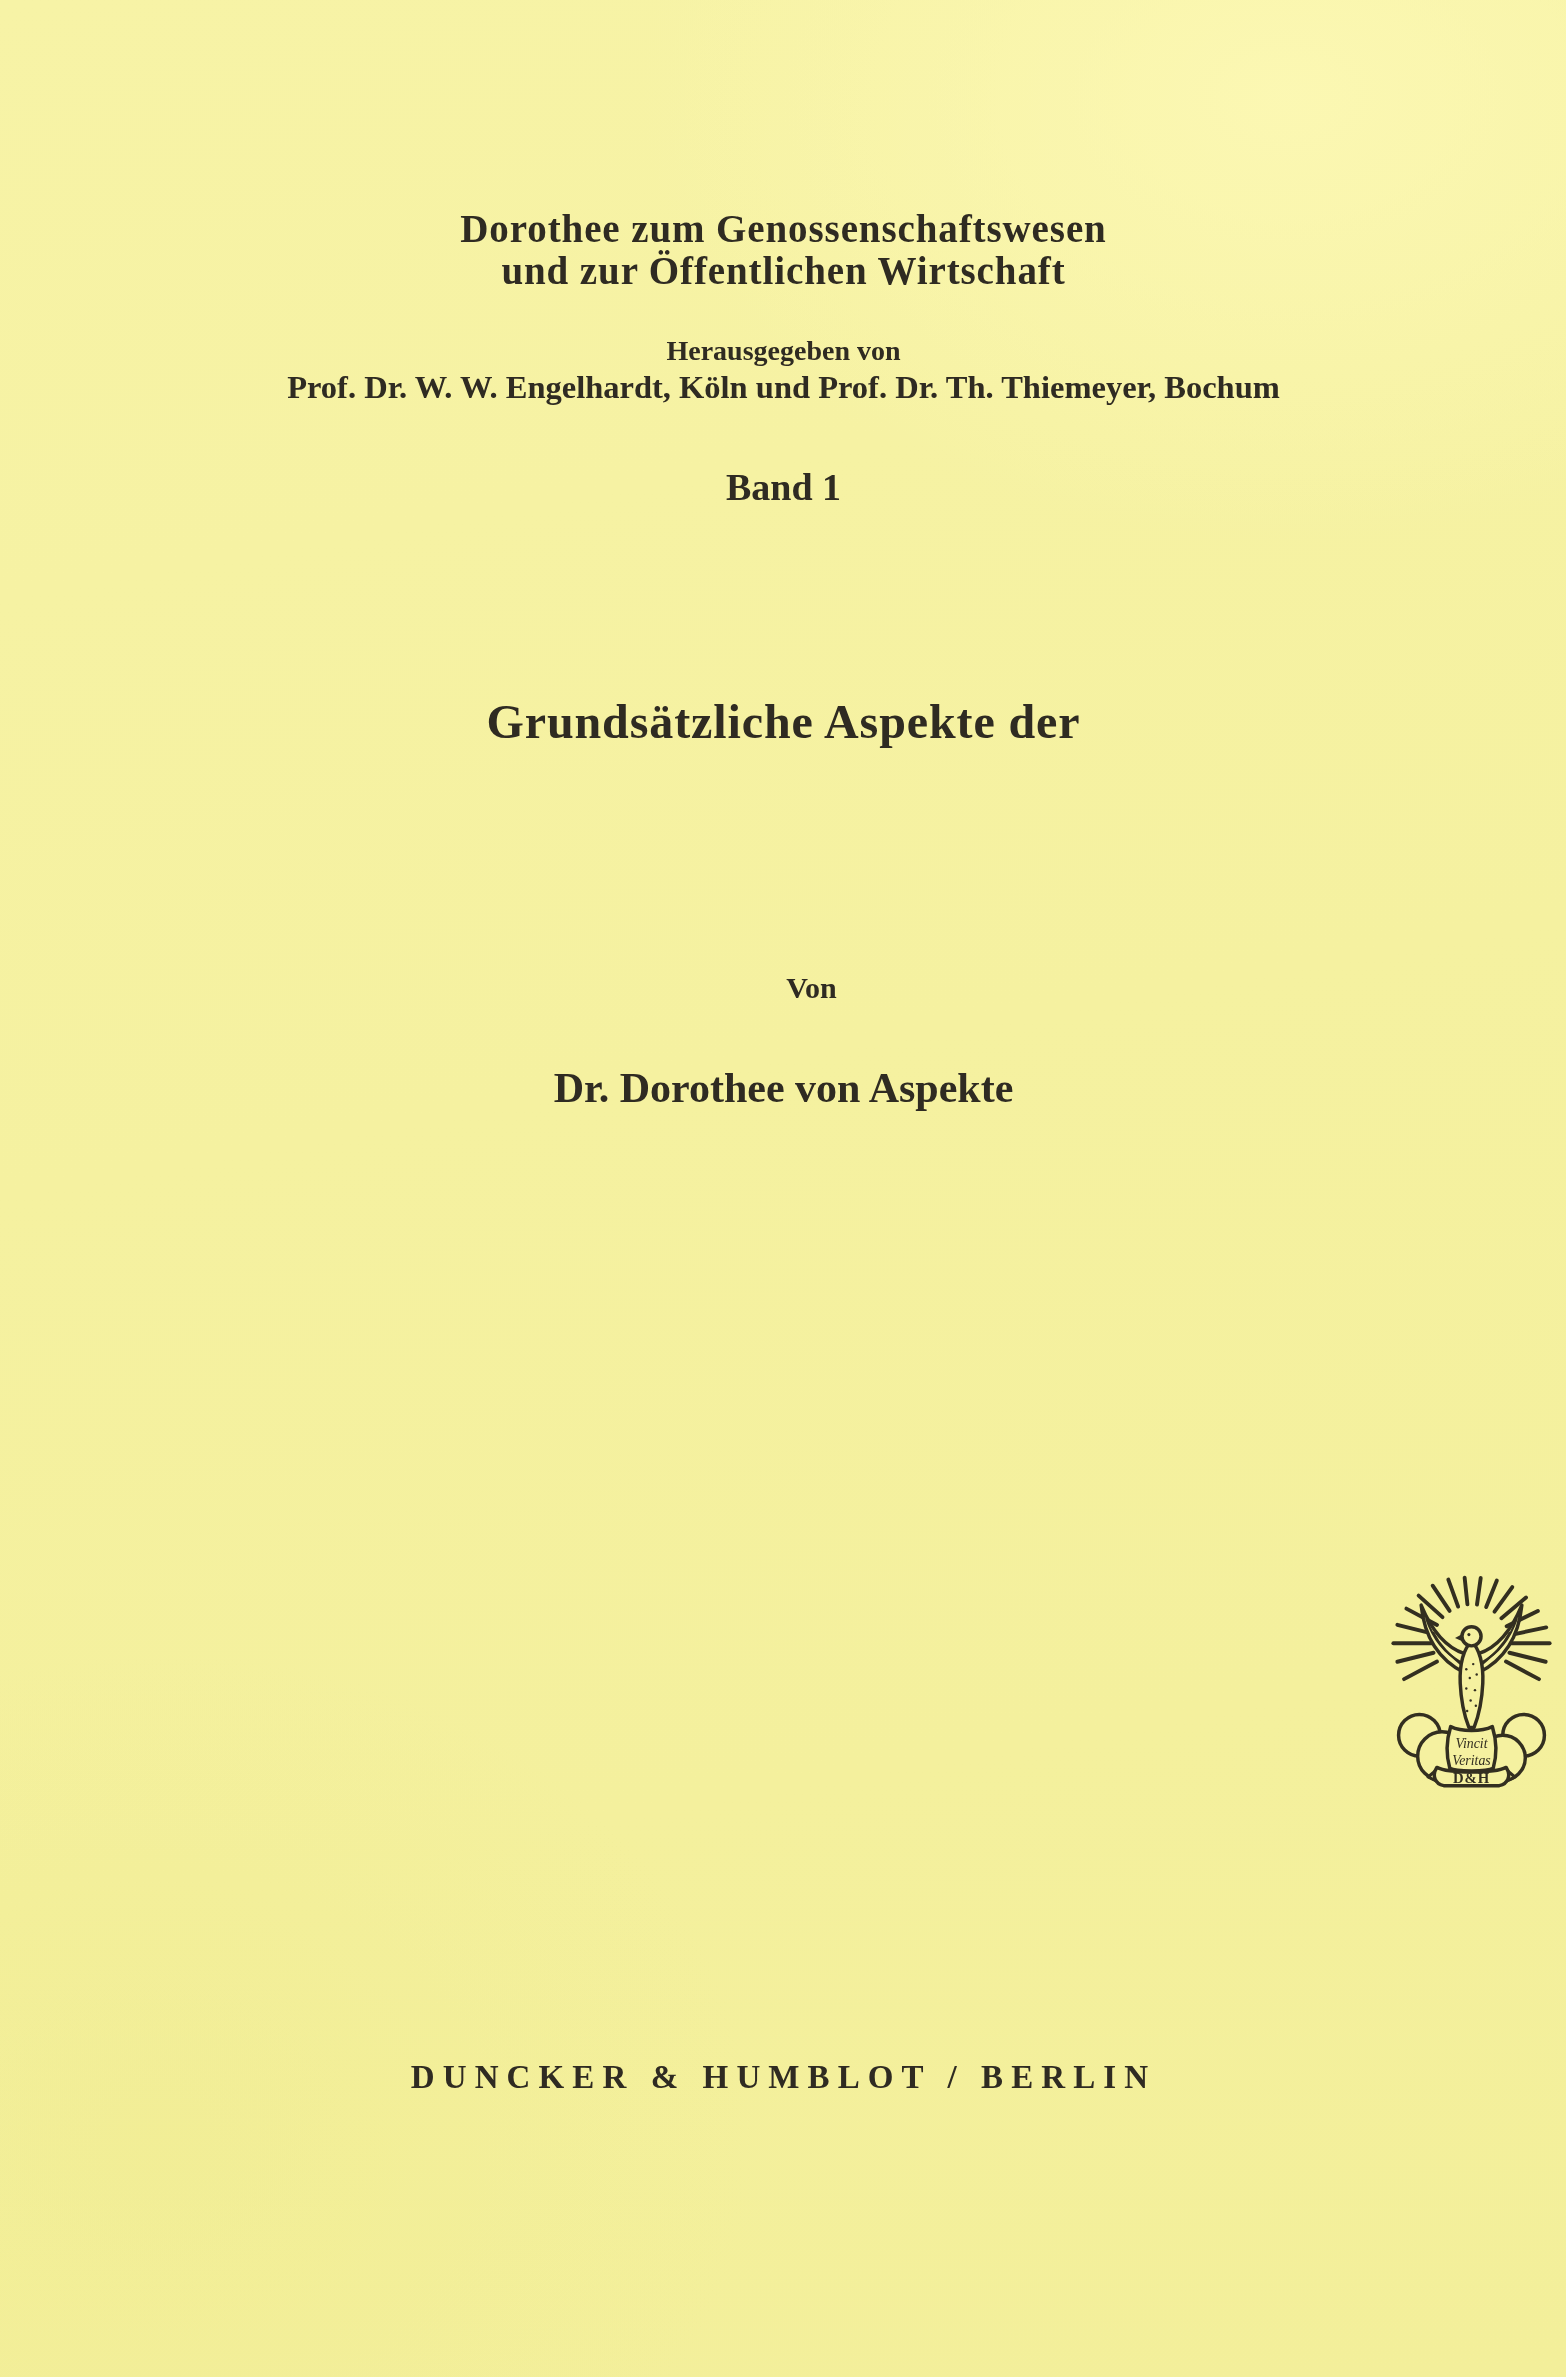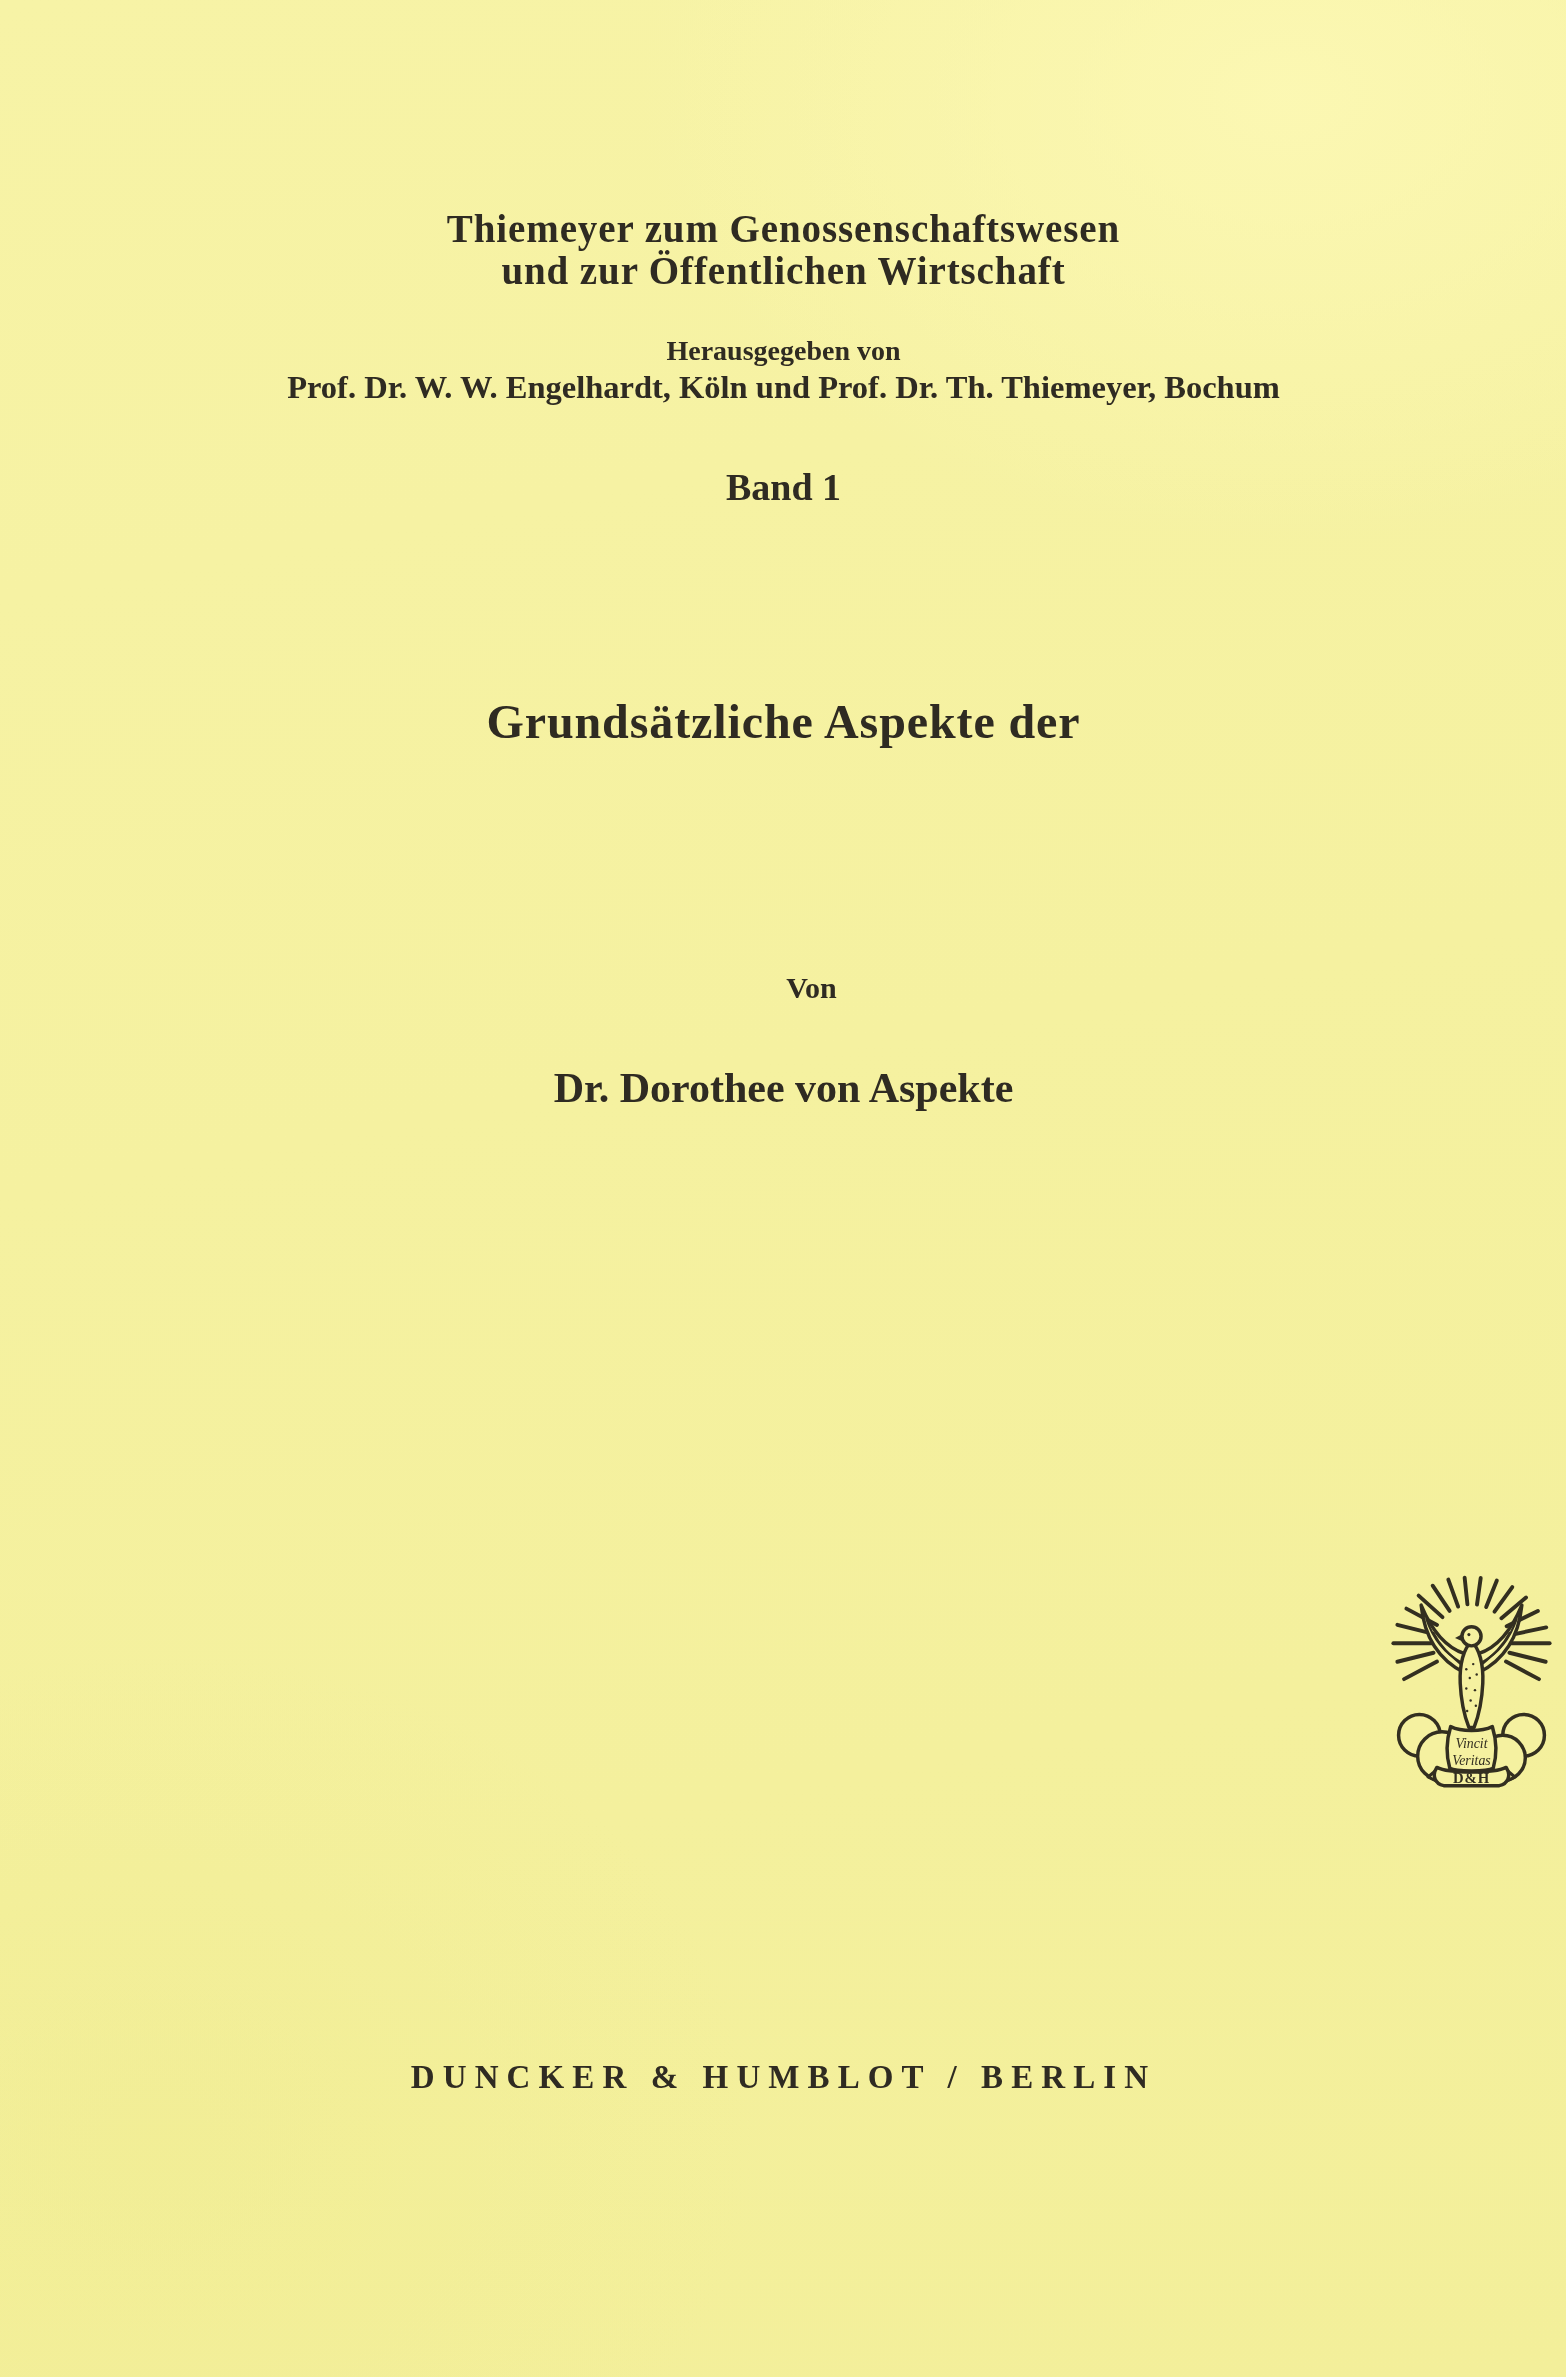--- a/index.html
+++ b/index.html
@@ -106,21 +106,21 @@
     letter-spacing: 1px;
     fill: currentColor;
   }
 </style>
 </head>
 <body>
 
 <div class="page">
 
   <div class="center-line series-title">
-    <div>Thiemeyer zum Genossenschaftswesen</div>
+    <div>Dorothee zum Genossenschaftswesen</div>
     <div>und zur Öffentlichen Wirtschaft</div>
   </div>
 
   <div class="center-line edited-by">Herausgegeben von</div>
 
   <div class="center-line editors">Prof. Dr. W. W. Engelhardt, Köln und Prof. Dr. Th. Thiemeyer, Bochum</div>
 
   <div class="center-line volume">Band 1</div>
 
   <div class="center-line book-title">

